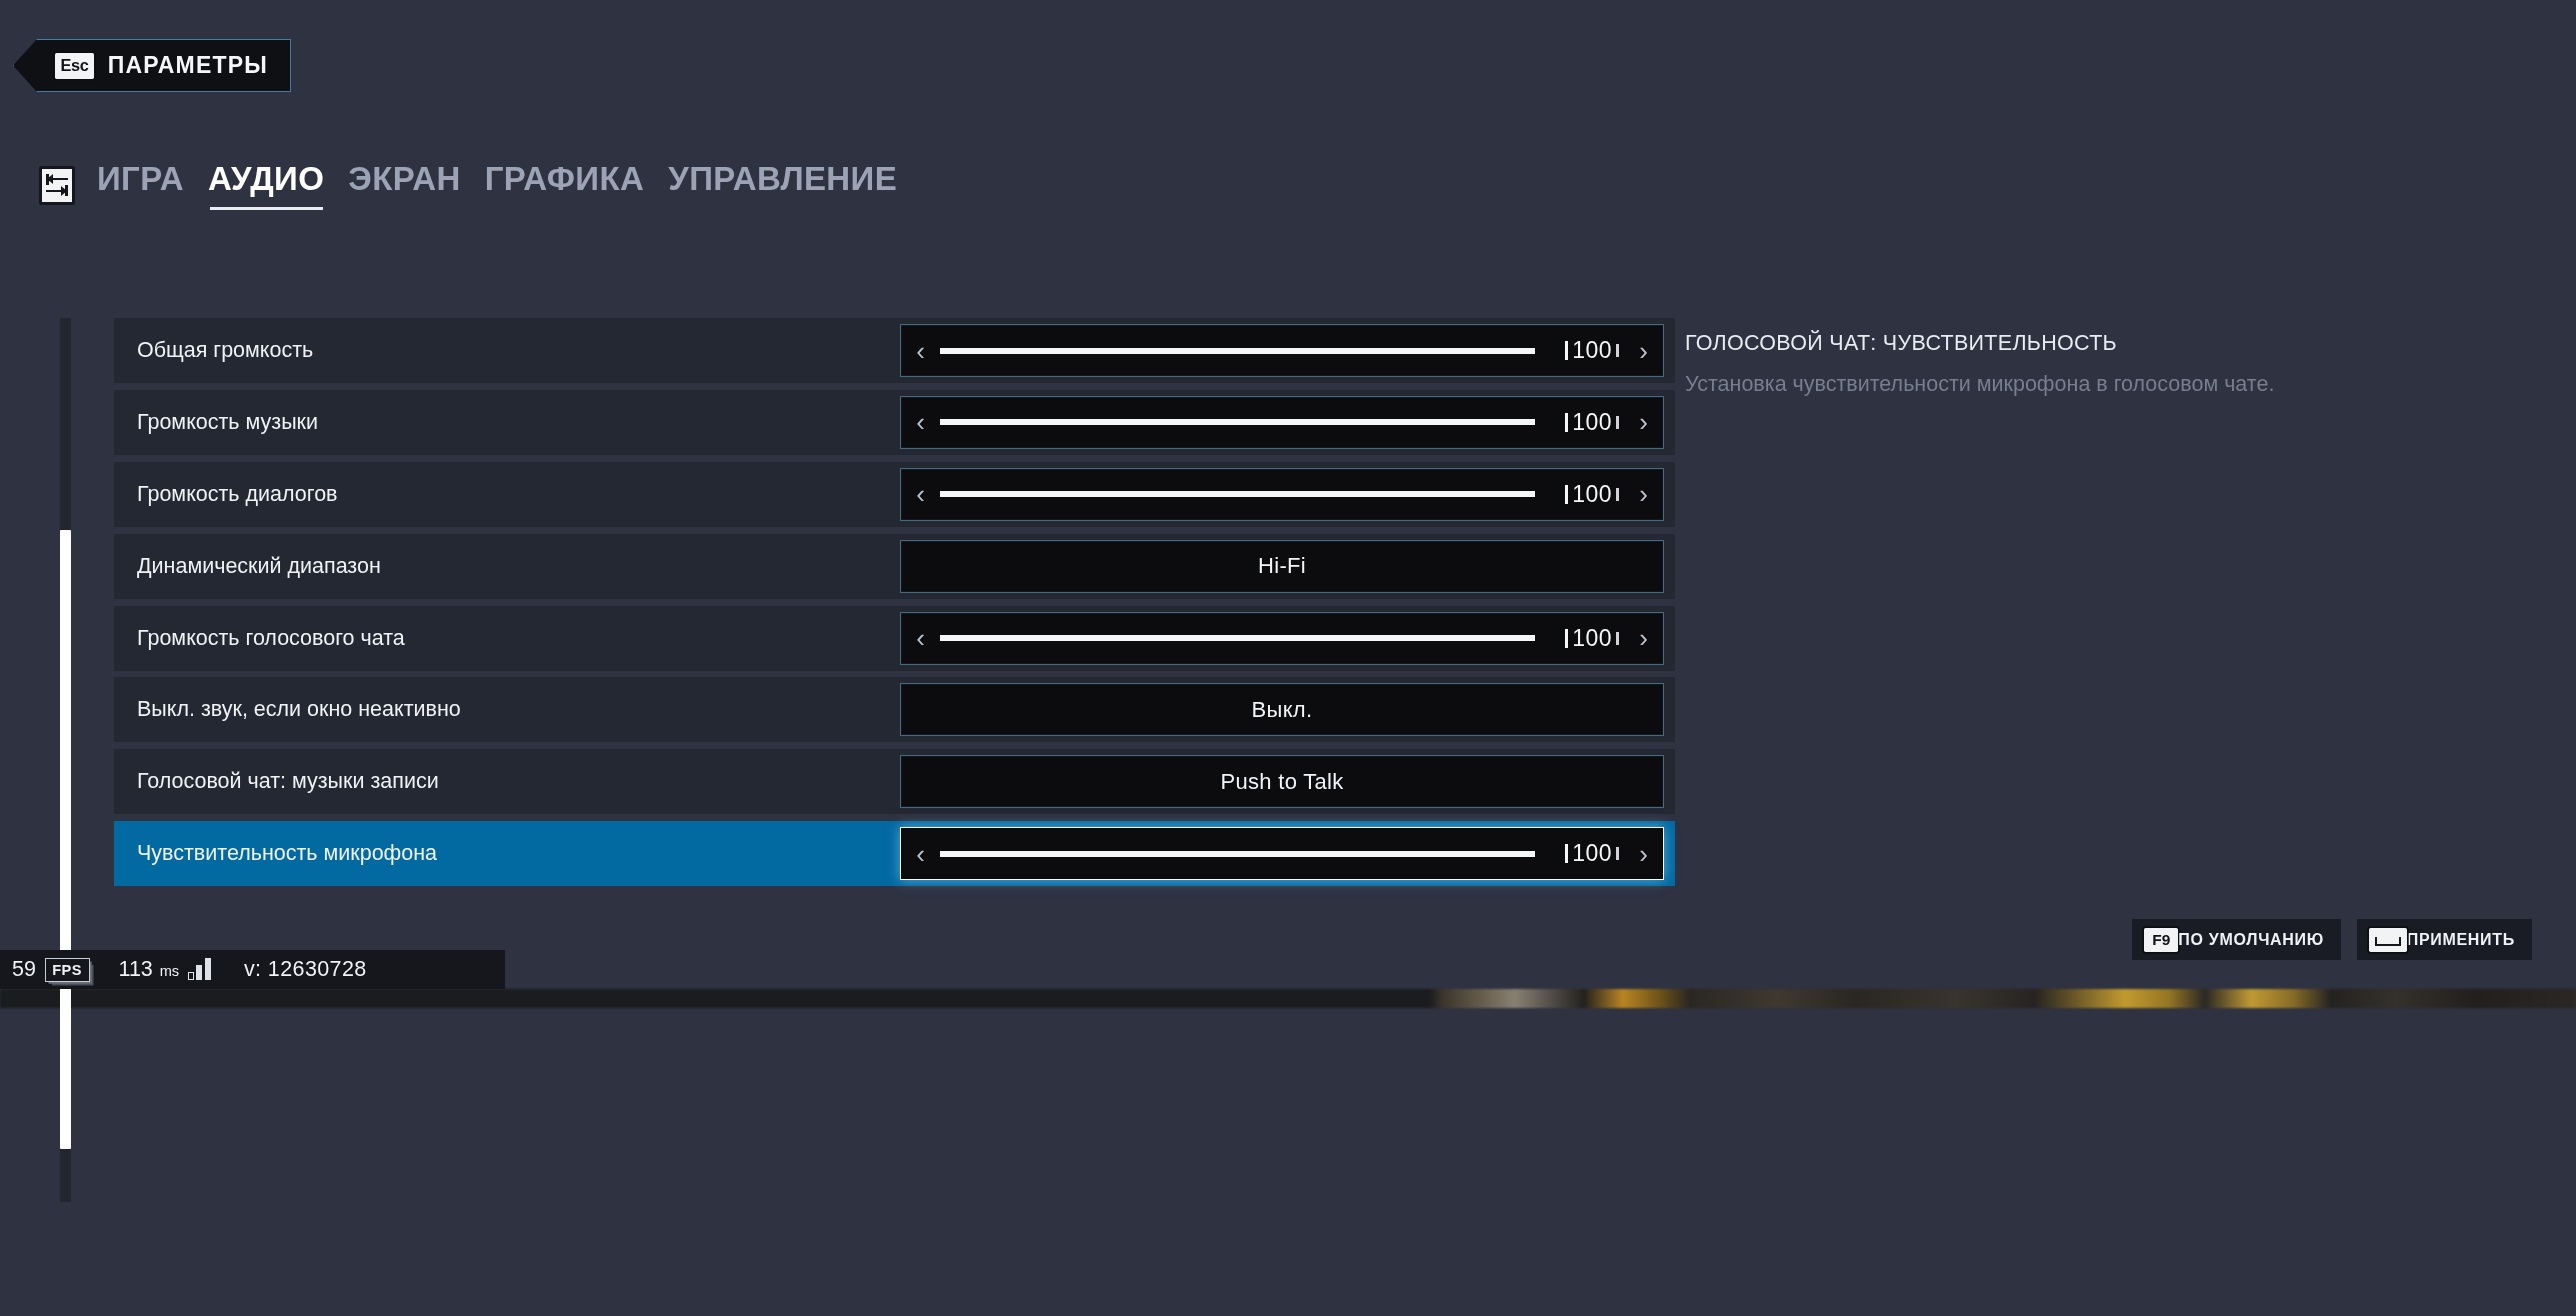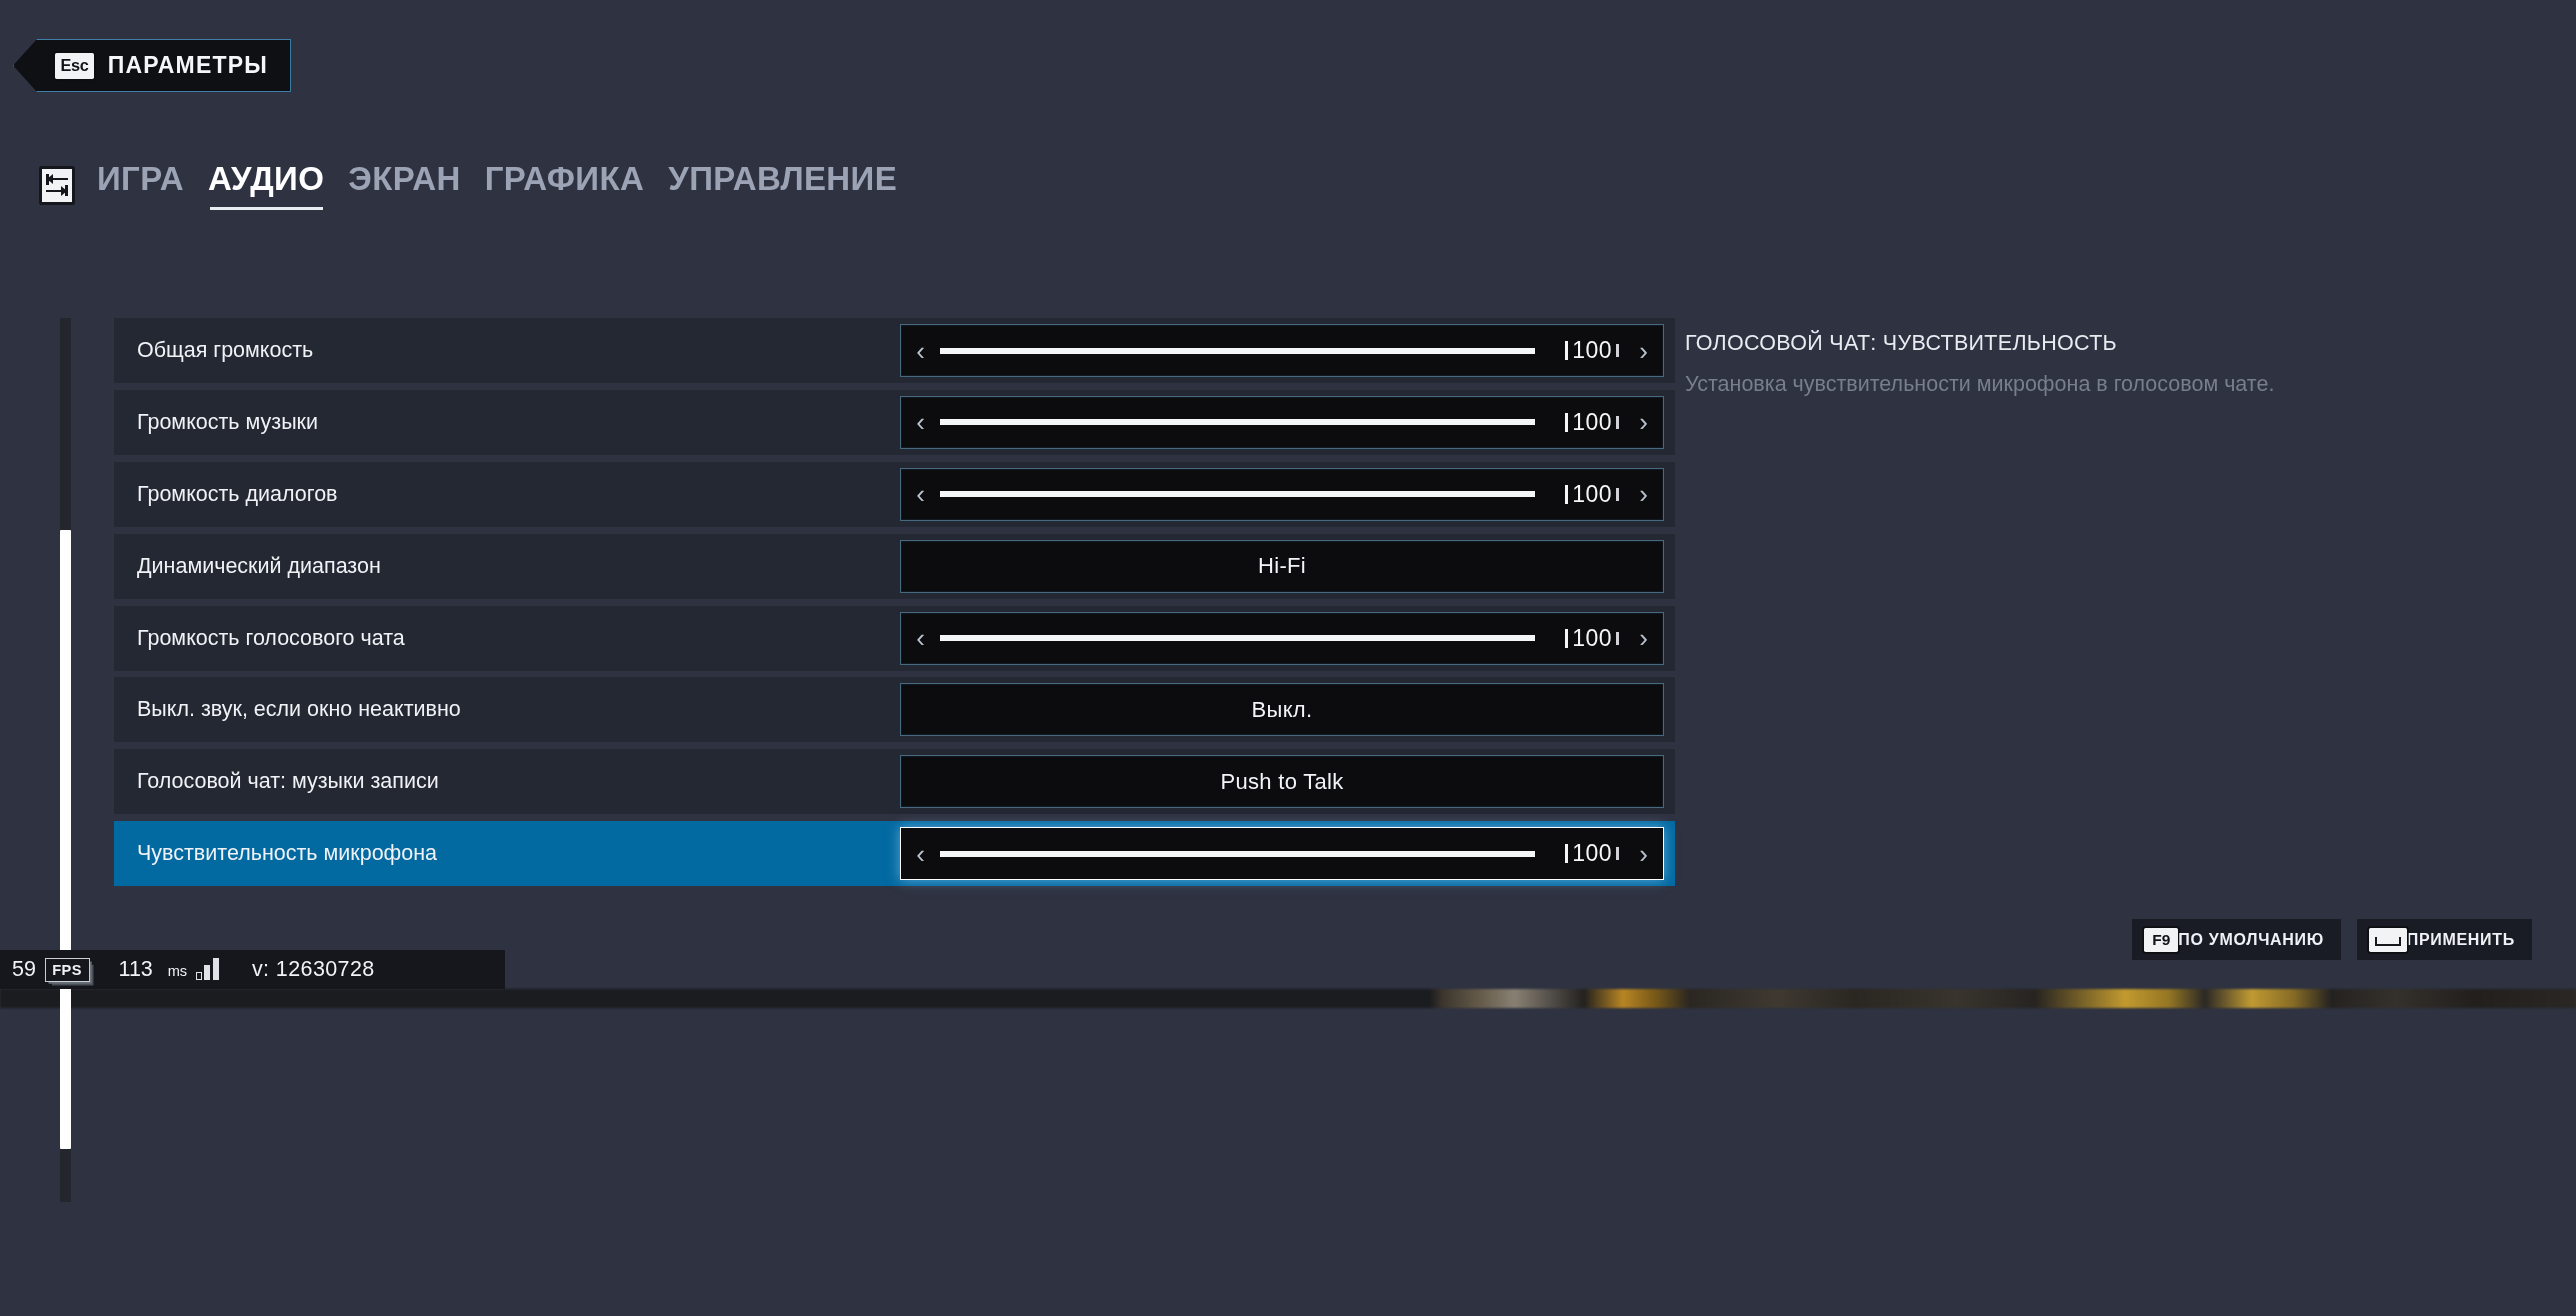--- a/index.html
+++ b/index.html
@@ -333,21 +333,21 @@
     min-width: 505px;
     background: #15171c;
     display: flex;
     align-items: center;
     gap: 0;
     padding: 0 20.6px 0 12px;
     color: #f1f3f6;
     font-size: 21.5px;
   }
   .perf-group { display: flex; align-items: baseline; gap: 6.9px; }
-  .perf-unit { font-size: 14.6px; margin-left: 8px; }
+  .perf-unit { font-size: 14.6px; }
   .fps-badge {
     display: inline-flex;
     align-items: center;
     justify-content: center;
     width: 45px; height: 24px;
     border: 1.7px solid #c9ced6;
     color: #eef1f5;
     font-size: 14.6px;
     font-weight: bold;
     letter-spacing: 0.4px;

